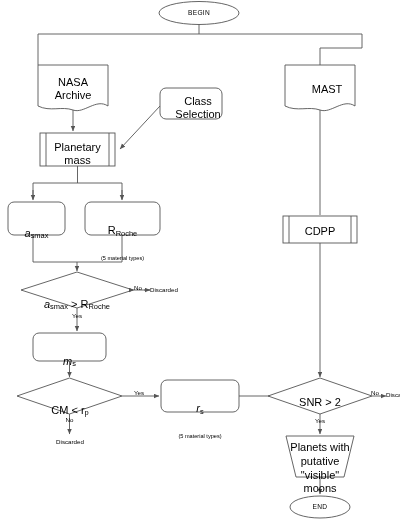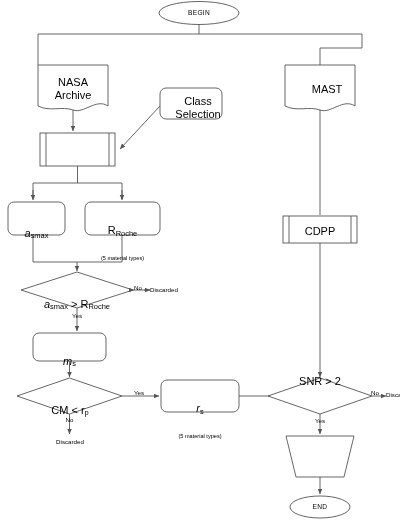--- a/index.html
+++ b/index.html
@@ -155,20 +155,22 @@
   <div class="node-text t-term" style="left:159px; top:9px; width:80px;">BEGIN</div>
 
   <div class="node-text t-main" style="left:38px; top:76px; width:70px;">NASA
 Archive</div>
 
   <div class="node-text t-main" style="left:285px; top:83px; width:84px;">MAST</div>
 
   <div class="node-text t-main" style="left:160px; top:95px; width:76px;">Class
 Selection</div>
 
+  <div class="node-text t-main" style="left:46px; top:141px; width:63px;">Planetary
+mass</div>
 
   <div class="node-text t-main" style="left:8px; top:214px; width:57px;">
     <span class="ital">a</span><sub>smax</sub>
   </div>
 
   <div class="node-text" style="left:85px; top:206px; width:75px;">
     <span class="t-main stack-main"><span>R</span><sub>Roche</sub></span>
     <span class="t-sub stack-main">(5 material types)</span>
   </div>
 
@@ -196,24 +198,27 @@
 
   <div class="node-text t-edge" style="left:53px; top:416px; width:33px;">No</div>
 
   <div class="node-text t-edge" style="left:48px; top:438px; width:44px;">Discarded</div>
 
   <div class="node-text" style="left:161px; top:384px; width:78px;">
     <span class="t-main stack-main"><span class="ital">r</span><sub>s</sub></span>
     <span class="t-sub stack-main">(5 material types)</span>
   </div>
 
-  <div class="node-text t-main" style="left:285px; top:375px; width:70px;">SNR &gt; 2</div>
+  <div class="node-text t-main" style="left:285px; top:396px; width:70px;">SNR &gt; 2</div>
 
   <div class="node-text t-edge" style="left:366px; top:389px; width:18px;">No</div>
 
   <div class="node-text t-edge" style="left:386px; top:391px; width:40px; text-align:left;">Discarded</div>
 
   <div class="node-text t-edge" style="left:303px; top:417px; width:34px;">Yes</div>
 
+  <div class="node-text t-main" style="left:288px; top:441px; width:64px; line-height:1.25;">Planets with
+putative "visible"
+moons</div>
 
   <div class="node-text t-term" style="left:290px; top:503px; width:60px;">END</div>
 
 </div>
 
 </body></html>

